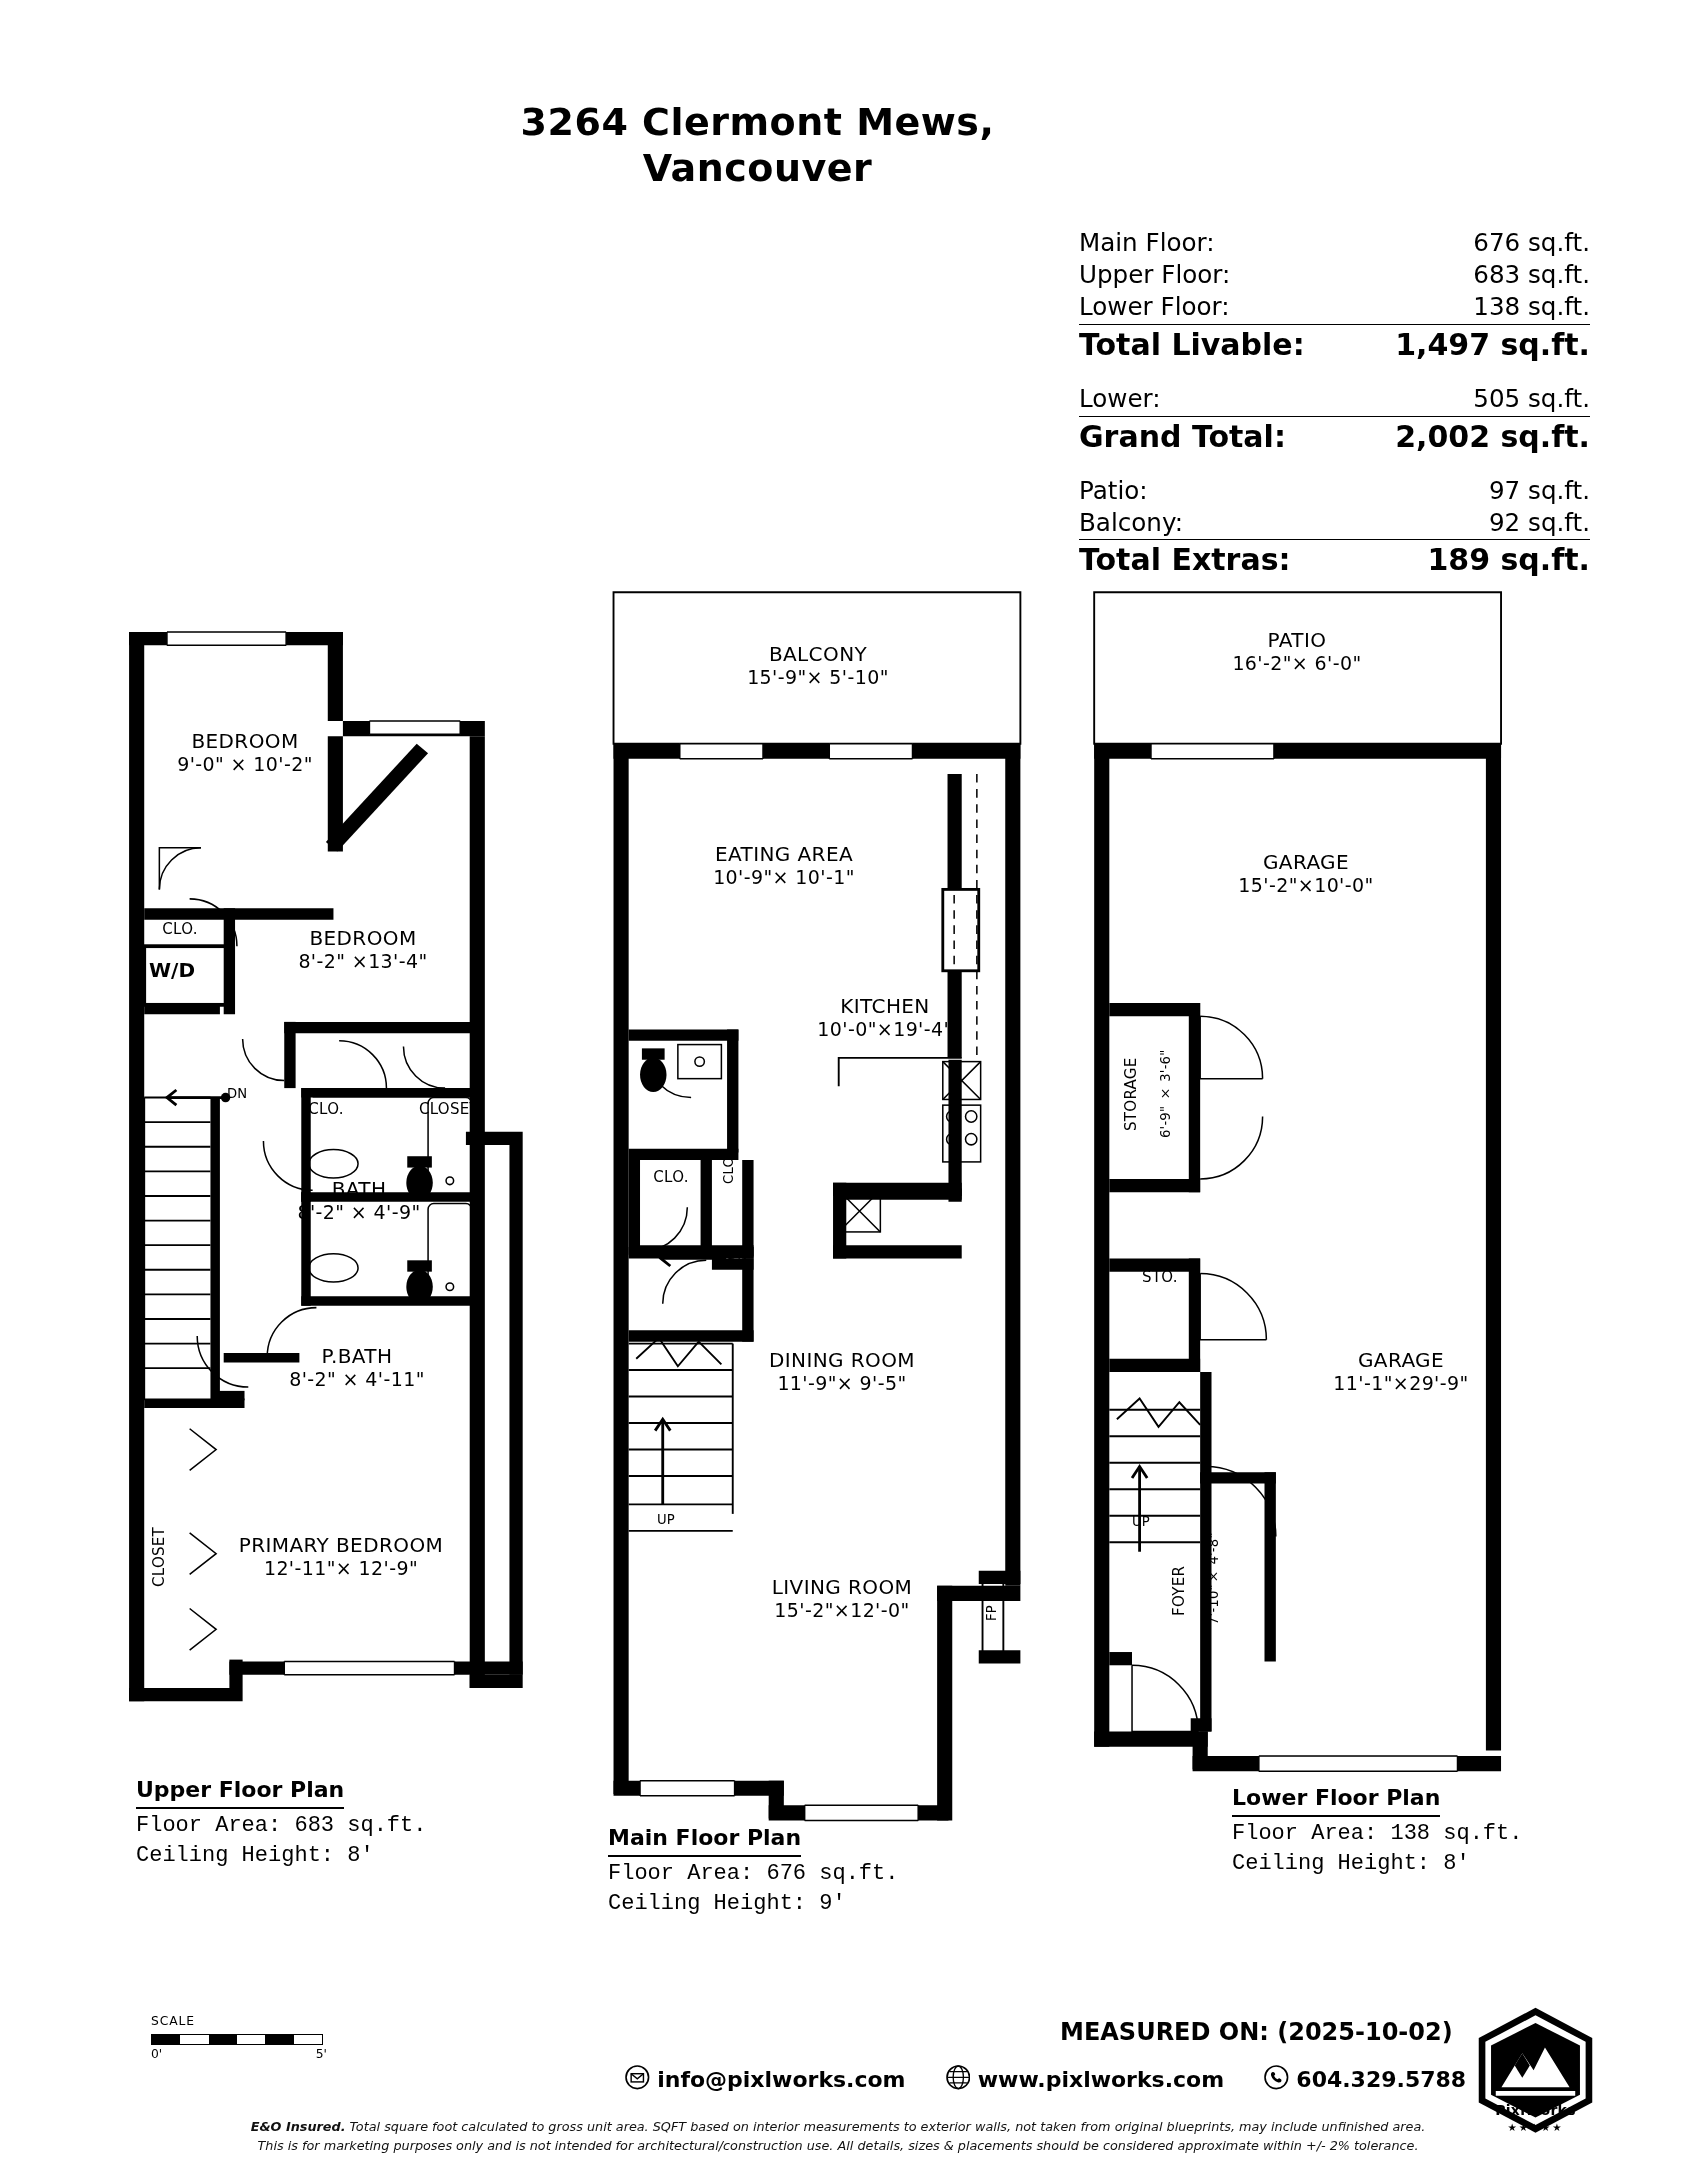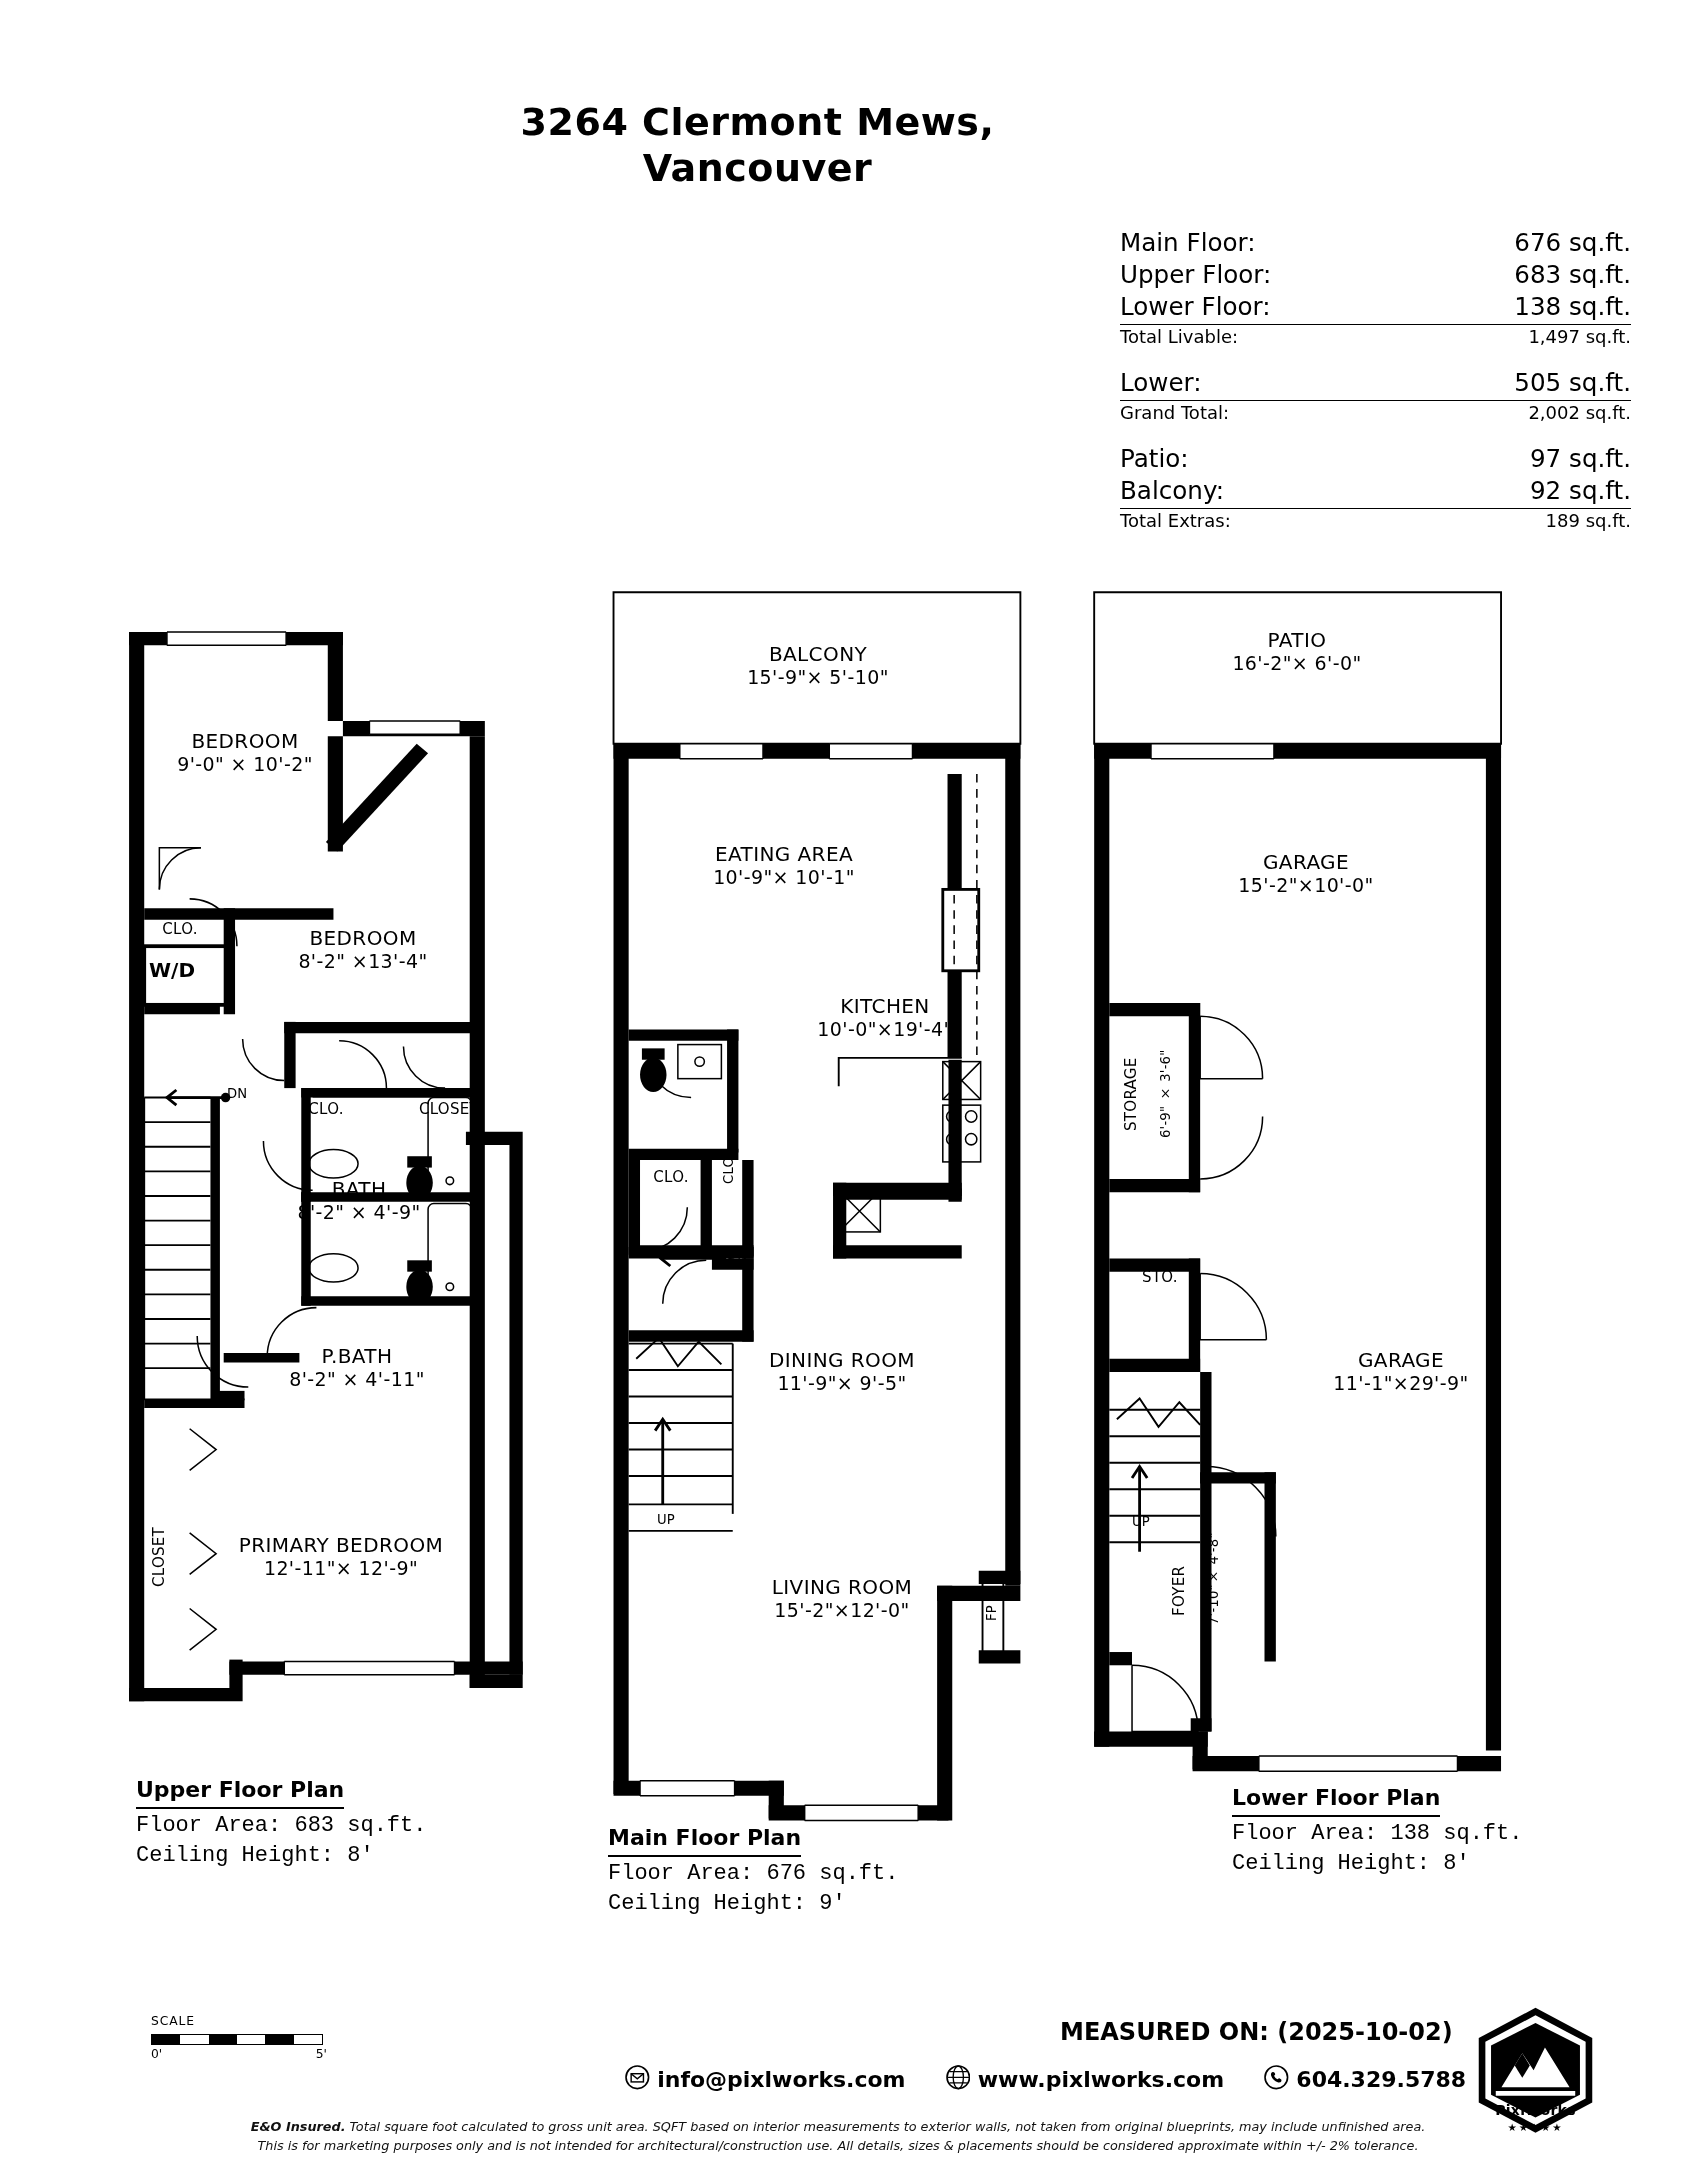--- a/index.html
+++ b/index.html
@@ -3,25 +3,25 @@
 <meta charset="utf-8">
 <style>
   html,body{margin:0;padding:0;background:#ffffff;}
   body{width:1685px;height:2180px;position:relative;font-family:"DejaVu Sans", sans-serif;color:#000;}
   .page{position:absolute;left:0;top:0;width:1685px;height:2180px;}
 
   
   #title{position:absolute;left:360px;top:99px;width:795px;text-align:center;font-weight:bold;font-size:38px;line-height:1.22;letter-spacing:0.5px;}
 
   
-  #areas{position:absolute;left:1120px;top:227px;width:511px;font-size:24.6px;}
+  #areas{position:absolute;left:1079px;top:227px;width:511px;font-size:24.6px;}
   #areas .row{display:flex;justify-content:space-between;align-items:baseline;line-height:1.30;}
   #areas .row .lbl{text-align:left;}
   #areas .row .val{text-align:right;}
-  #areas .tot{font-weight:normal;font-size:18px;}
+  #areas .tot{font-weight:bold;font-size:30px;}
   #areas .rule{border-top:1.9px solid #000;margin-top:0.9px;}
   #areas .gap{height:19px;}
 
   
   .lbl-room{position:absolute;text-align:center;font-size:20px;line-height:1.22;letter-spacing:0.4px;}
   .lbl-room .nm{display:block;}
   .lbl-room .dim{display:block;font-size:19px;}
   .lbl-small{position:absolute;font-size:15px;letter-spacing:0.3px;text-align:center;}
   .lbl-xs{position:absolute;font-size:13.2px;letter-spacing:0.2px;text-align:center;}
   .vert{writing-mode:vertical-rl;transform:rotate(180deg);}

